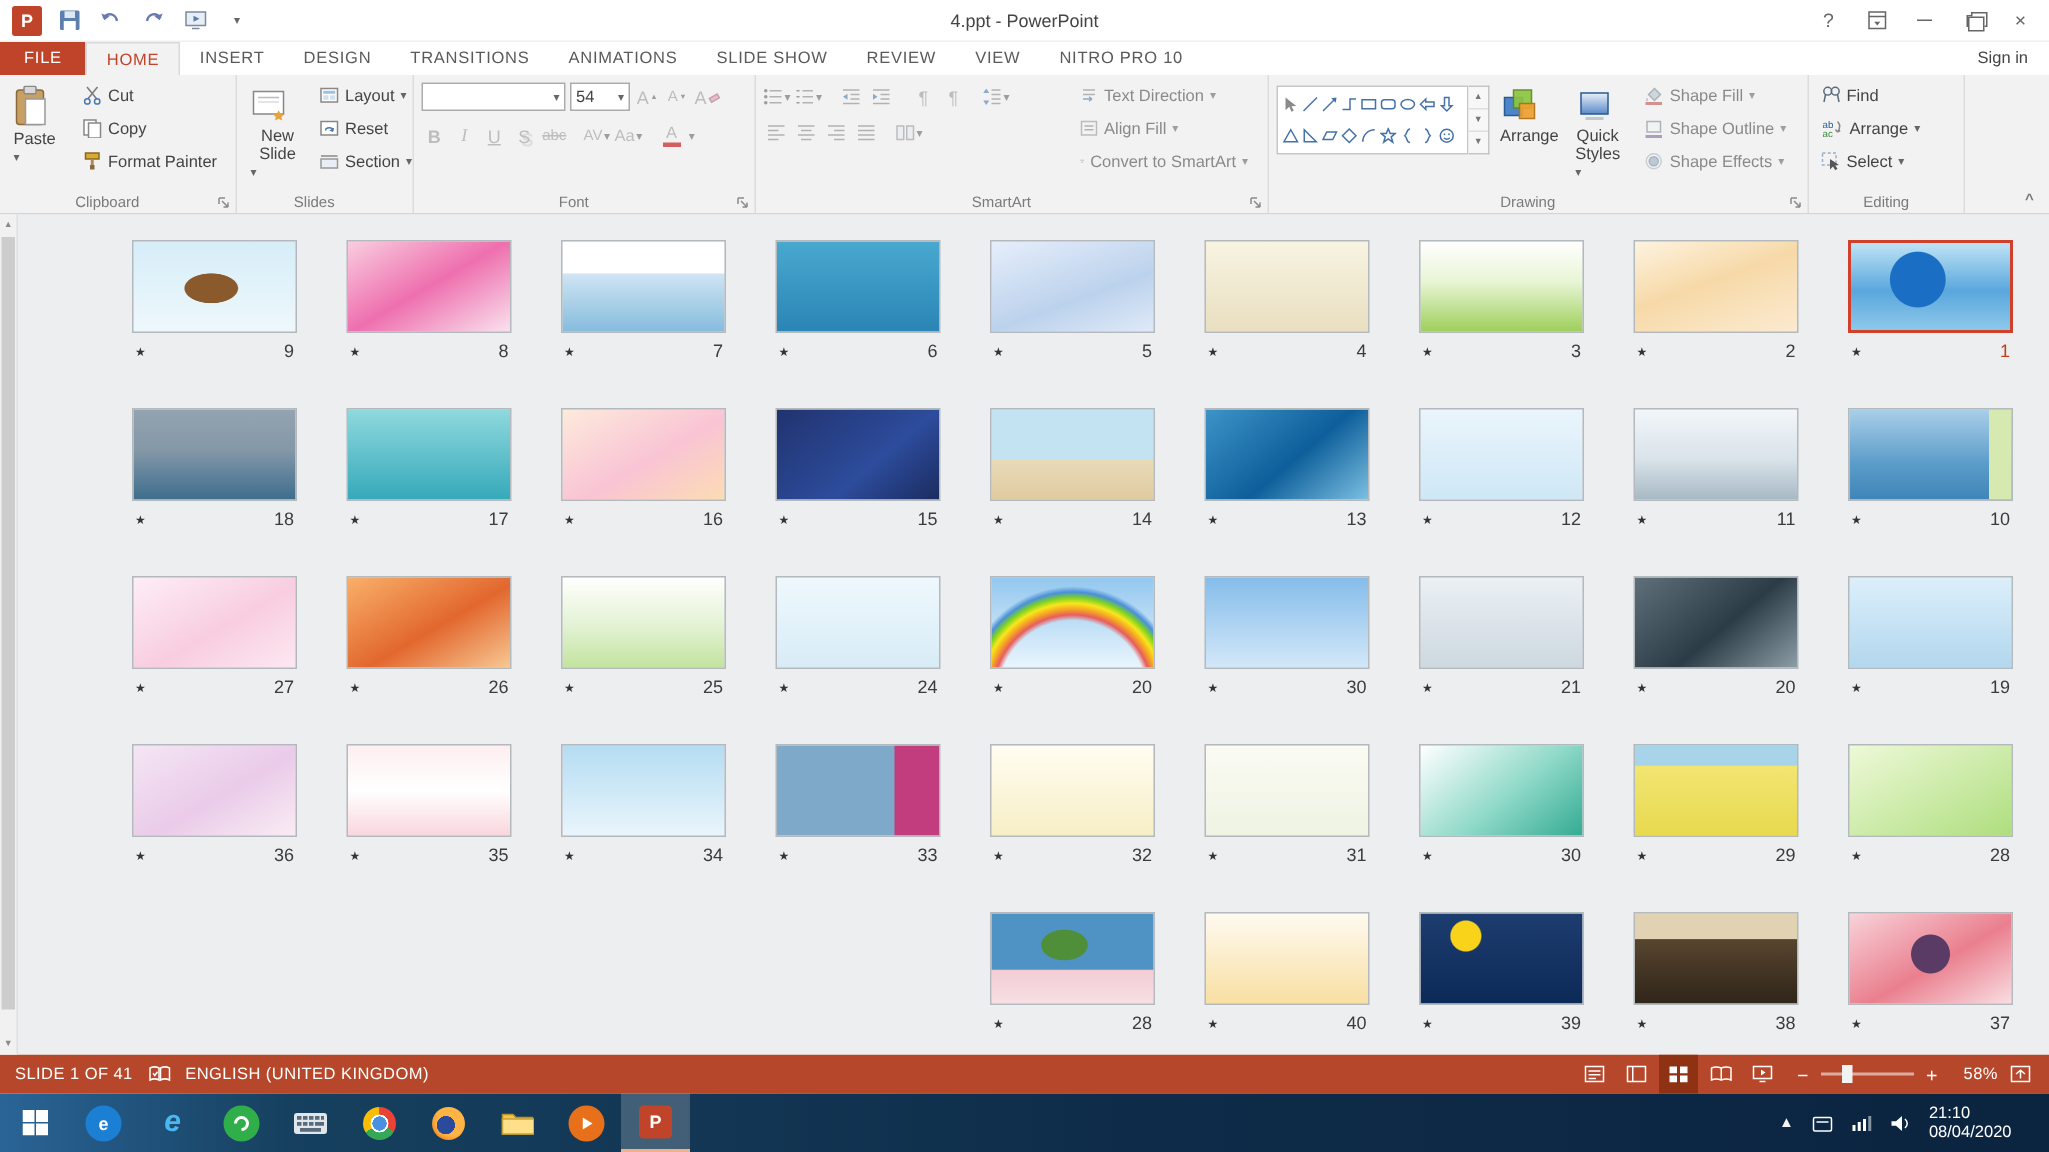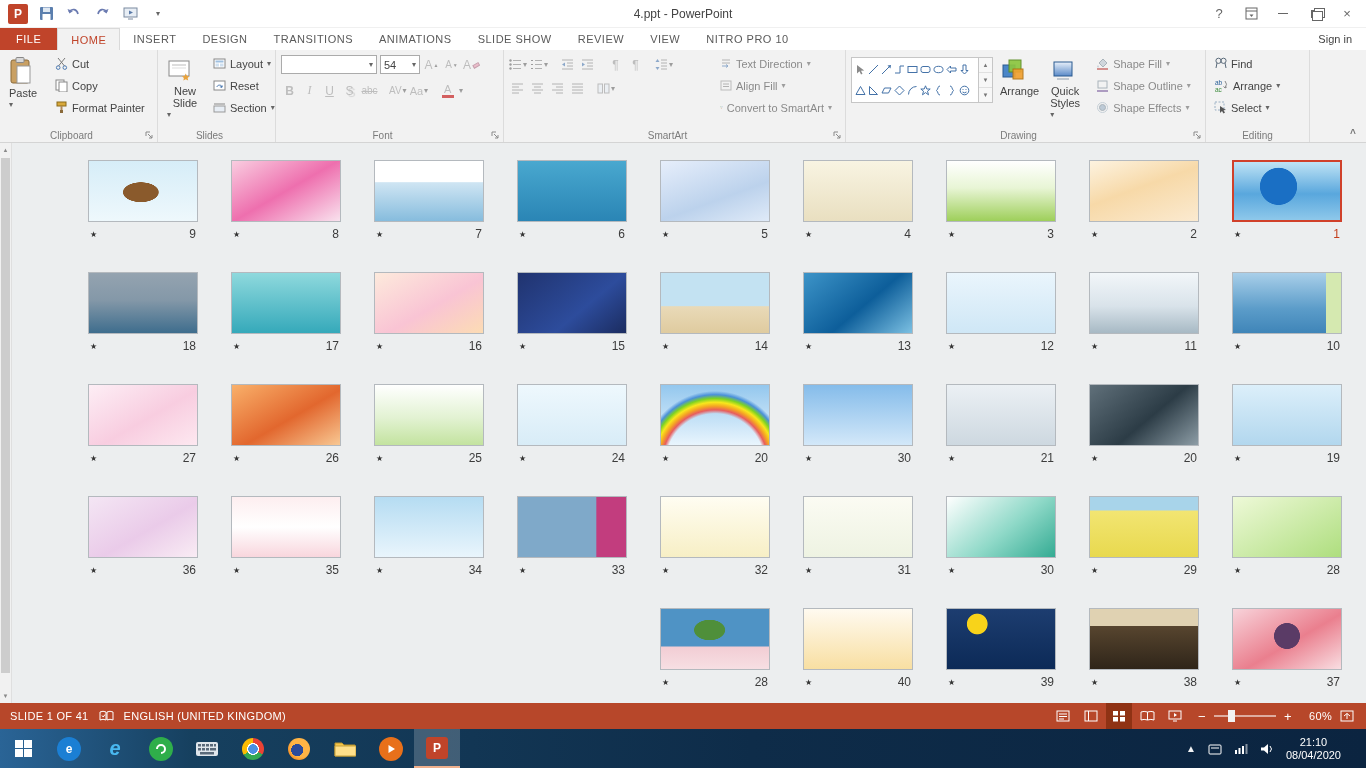--- a/index.html
+++ b/index.html
@@ -69,21 +69,21 @@
 .ztrack{width:62px;height:2px;background:rgba(255,255,255,.55);position:relative}
 .zthumb{position:absolute;left:14px;top:-5px;width:7px;height:12px;background:#f2f2f2}
 .zsign{font-size:13px;width:12px;text-align:center}
 .zpct{width:30px;text-align:right}
 
 .taskbar{height:39px;background:linear-gradient(90deg,#2a6496 0%,#16405f 14%,#0e2c49 55%,#0b2440 100%);display:flex;align-items:stretch;color:#fff}
 .tbtn{width:46px;display:flex;align-items:center;justify-content:center}
 .tbtn.active{background:rgba(255,255,255,.2);border-bottom:2px solid #f0b08c}
 .ticon{width:24px;height:24px;display:flex;align-items:center;justify-content:center;border-radius:50%;font-weight:bold}
 .tray{margin-left:auto;display:flex;align-items:center;gap:12px;padding-right:8px}
-.clock{text-align:center;font-size:11px;line-height:13px}
+.clock{font-size:11px;line-height:13px}
 .deskstrip{width:5px;border-left:1px solid rgba(255,255,255,.4)}
 .trayglyph{font-size:10px;opacity:.95}
 </style>
 </head>
 <body>
 
 <div class="titlebar">
   <div class="qat">
     <span class="apptile">P</span>
     <span class="qbtn">
@@ -980,21 +980,21 @@
           <line x1="5" y1="11" x2="9" y2="11" stroke="#fff"></line>
         </svg>
     </span>
     <div class="zoomwrap">
       <span class="zsign">−</span>
       <span class="ztrack">
           <span class="zthumb"></span>
         </span>
       <span class="zsign">+</span>
     </div>
-    <span class="zpct">60%</span>
+    <span class="zpct">58%</span>
     <span class="vbtn">
       <svg width="14" height="12" viewBox="0 0 14 12">
           <rect x="1" y="1" width="12" height="10" fill="none" stroke="#fff"></rect>
           <path d="M4 6 L7 3.5 L10 6 M7 3.5 V9" stroke="#fff" fill="none"></path>
         </svg>
     </span>
   </div>
 </div>
 
 <div class="taskbar">

